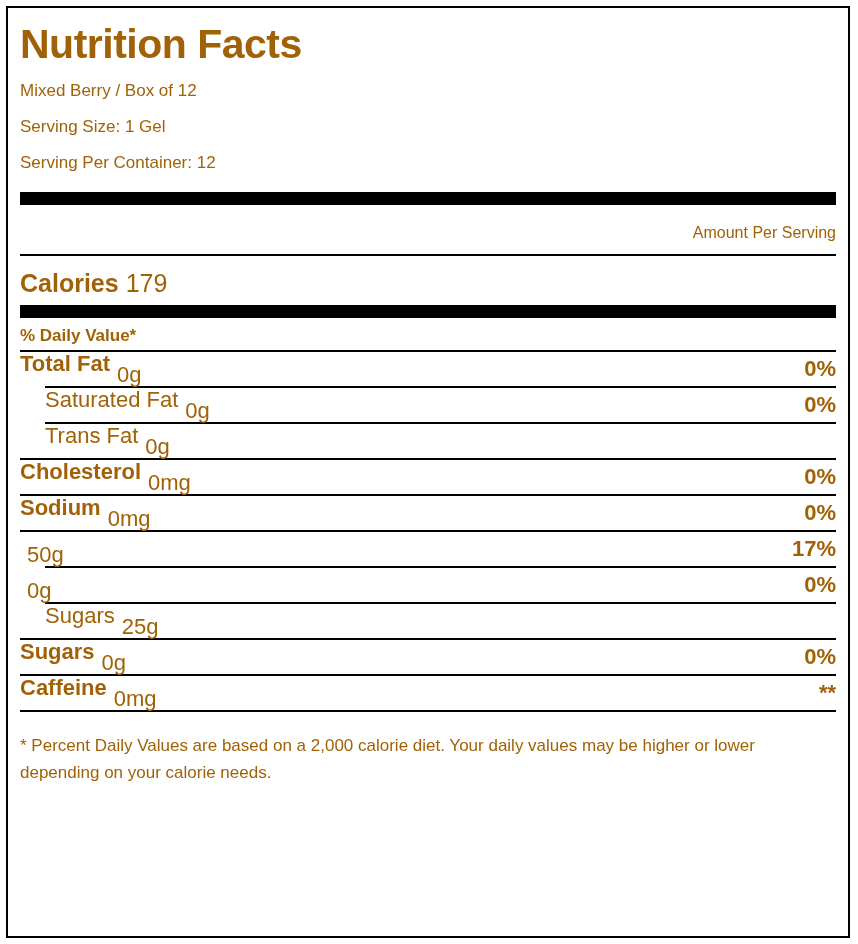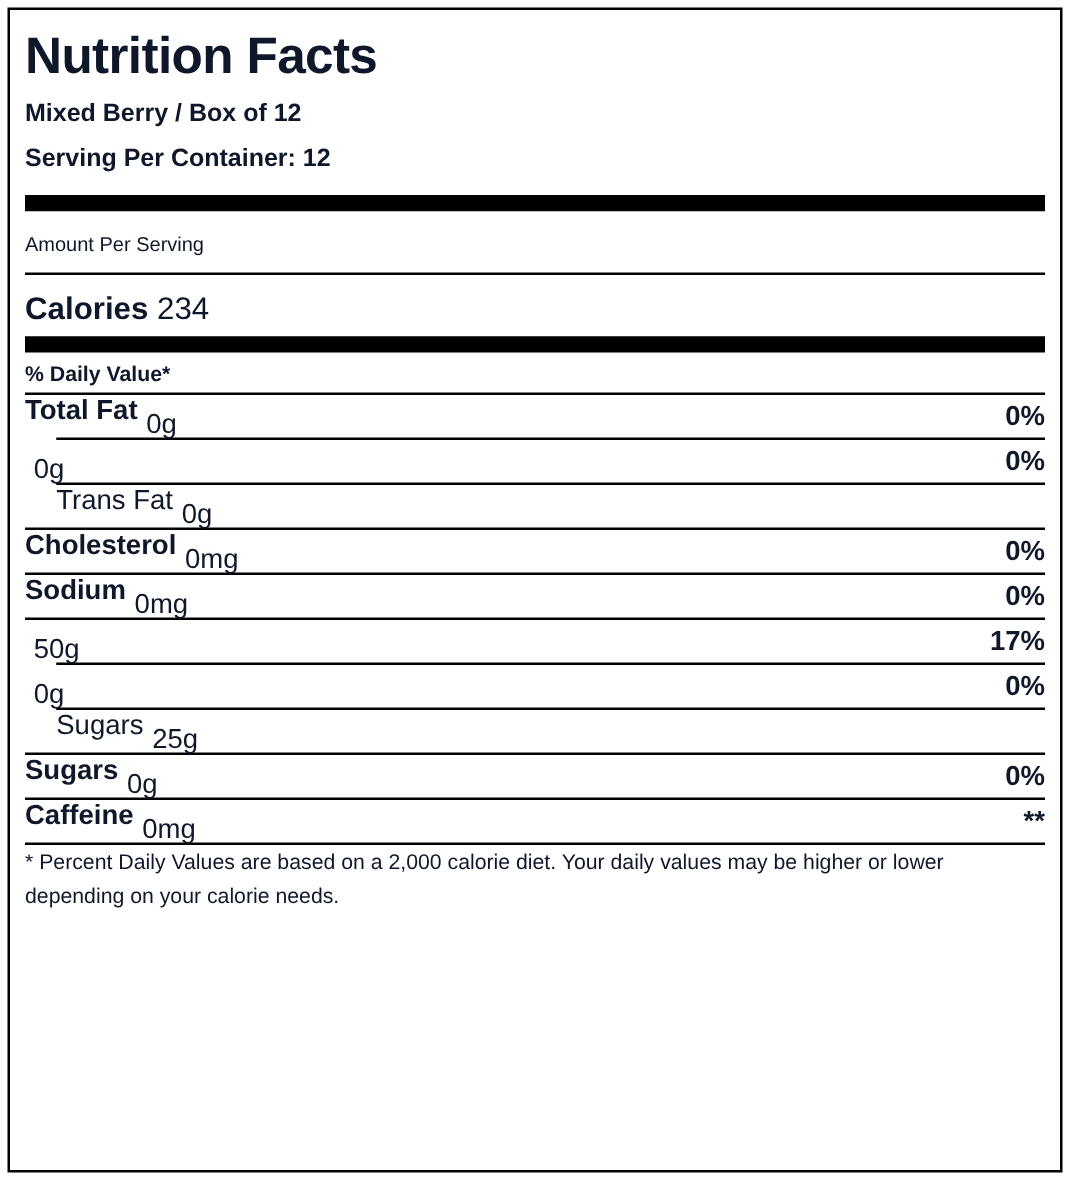--- a/index.html
+++ b/index.html
@@ -6,21 +6,21 @@
     margin: 0;
     padding: 0;
     background: #ffffff;
   }
   .page {
     position: relative;
     width: 858px;
     height: 944px;
     background: #ffffff;
     font-family: "Liberation Sans", sans-serif;
-    color: #0f172a;
+    color: #a16207;
   }
   .label-frame {
     position: absolute;
     left: 6px;
     top: 6px;
     width: 844px;
     height: 932px;
     box-sizing: border-box;
     border: 2px solid #000000;
     padding: 0 12px;
@@ -29,35 +29,36 @@
   }
   .title {
     margin: 13px 0 0 0;
     font-size: 41px;
     font-weight: bold;
     letter-spacing: -0.5px;
     line-height: 1.15;
   }
   .sublines { margin-top: 5px; }
   .subline {
-    font-size: 20px;
+    font-size: 17px;
     line-height: 36px;
-    font-weight: bold;
+    font-weight: normal;
   }
   .bar-thick {
     height: 13px;
     background: #000000;
   }
   .bar-top { margin-top: 11px; }
   .aps {
     margin-top: 16px;
     font-size: 16px;
     line-height: 24px;
     padding-bottom: 9px;
     border-bottom: 2px solid #000000;
+    text-align: right;
   }
   .calories-row {
     padding: 11px 0 5px 0;
     font-size: 25px;
     line-height: 33px;
   }
   .calories-row .cal-label { font-weight: bold; }
   .calories-row .cal-value { font-weight: normal; margin-left: 7px; }
   .dv-header {
     font-weight: bold;
@@ -77,62 +78,64 @@
   .nutrient-row .nname { font-weight: bold; }
   .nutrient-row.sub .nname { font-weight: normal; padding-left: 25px; }
   .nutrient-row .namount { font-weight: normal; margin-left: 7px; margin-top: 11px; }
   .nutrient-row .ndv { font-weight: bold; }
   .rule {
     height: 2px;
     background: #000000;
   }
   .rule.indented { margin-left: 25px; }
   .footnotes {
-    padding-top: 0;
+    padding-top: 20px;
     font-size: 17px;
     line-height: 27px;
   }
   .footnotes p { margin: 0; }
 </style>
 </head>
 <body>
 
 <div class="page">
   <div class="label-frame">
 
     <h1 class="title">Nutrition Facts</h1>
 
     <div class="sublines">
       <div class="subline">Mixed Berry / Box of 12</div>
+      <div class="subline">Serving Size: 1 Gel</div>
       <div class="subline">Serving Per Container: 12</div>
     </div>
 
     <div class="bar-thick bar-top"></div>
 
     <div class="aps">Amount Per Serving</div>
 
     <div class="calories-row">
-      <span class="cal-label">Calories</span><span class="cal-value">234</span>
+      <span class="cal-label">Calories</span><span class="cal-value">179</span>
     </div>
 
     <div class="bar-thick"></div>
 
     <div class="dv-header">% Daily Value*</div>
 
     <div class="nutrient-row">
       <span class="left">
           <span class="nname">Total Fat</span>
           <span class="namount">0g</span>
         </span>
       <span class="ndv">0%</span>
     </div>
     <div class="rule indented"></div>
 
     <div class="nutrient-row sub">
       <span class="left">
+          <span class="nname">Saturated Fat</span>
           <span class="namount">0g</span>
         </span>
       <span class="ndv">0%</span>
     </div>
     <div class="rule indented"></div>
 
     <div class="nutrient-row sub">
       <span class="left">
           <span class="nname">Trans Fat</span>
           <span class="namount">0g</span>

